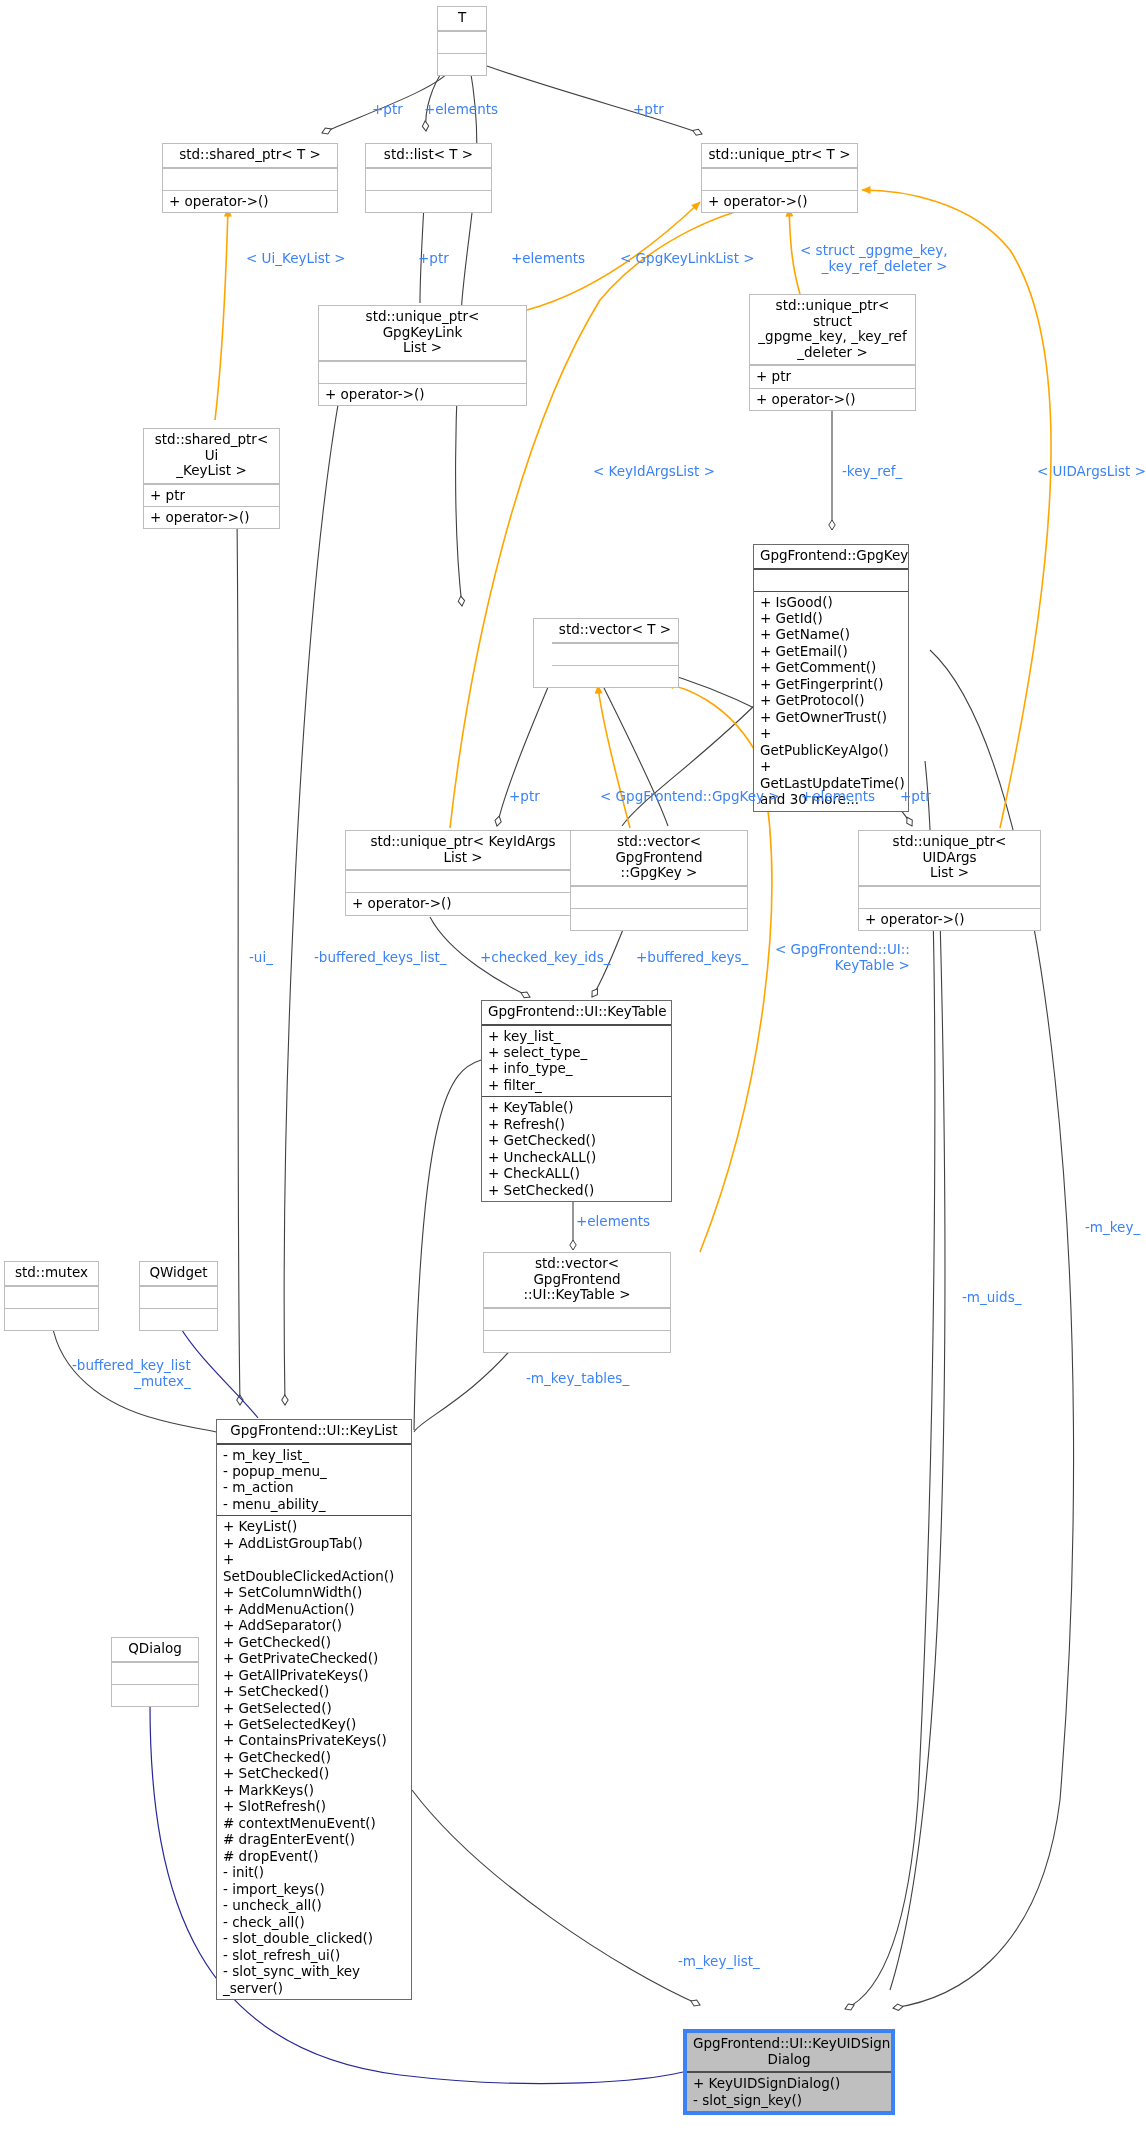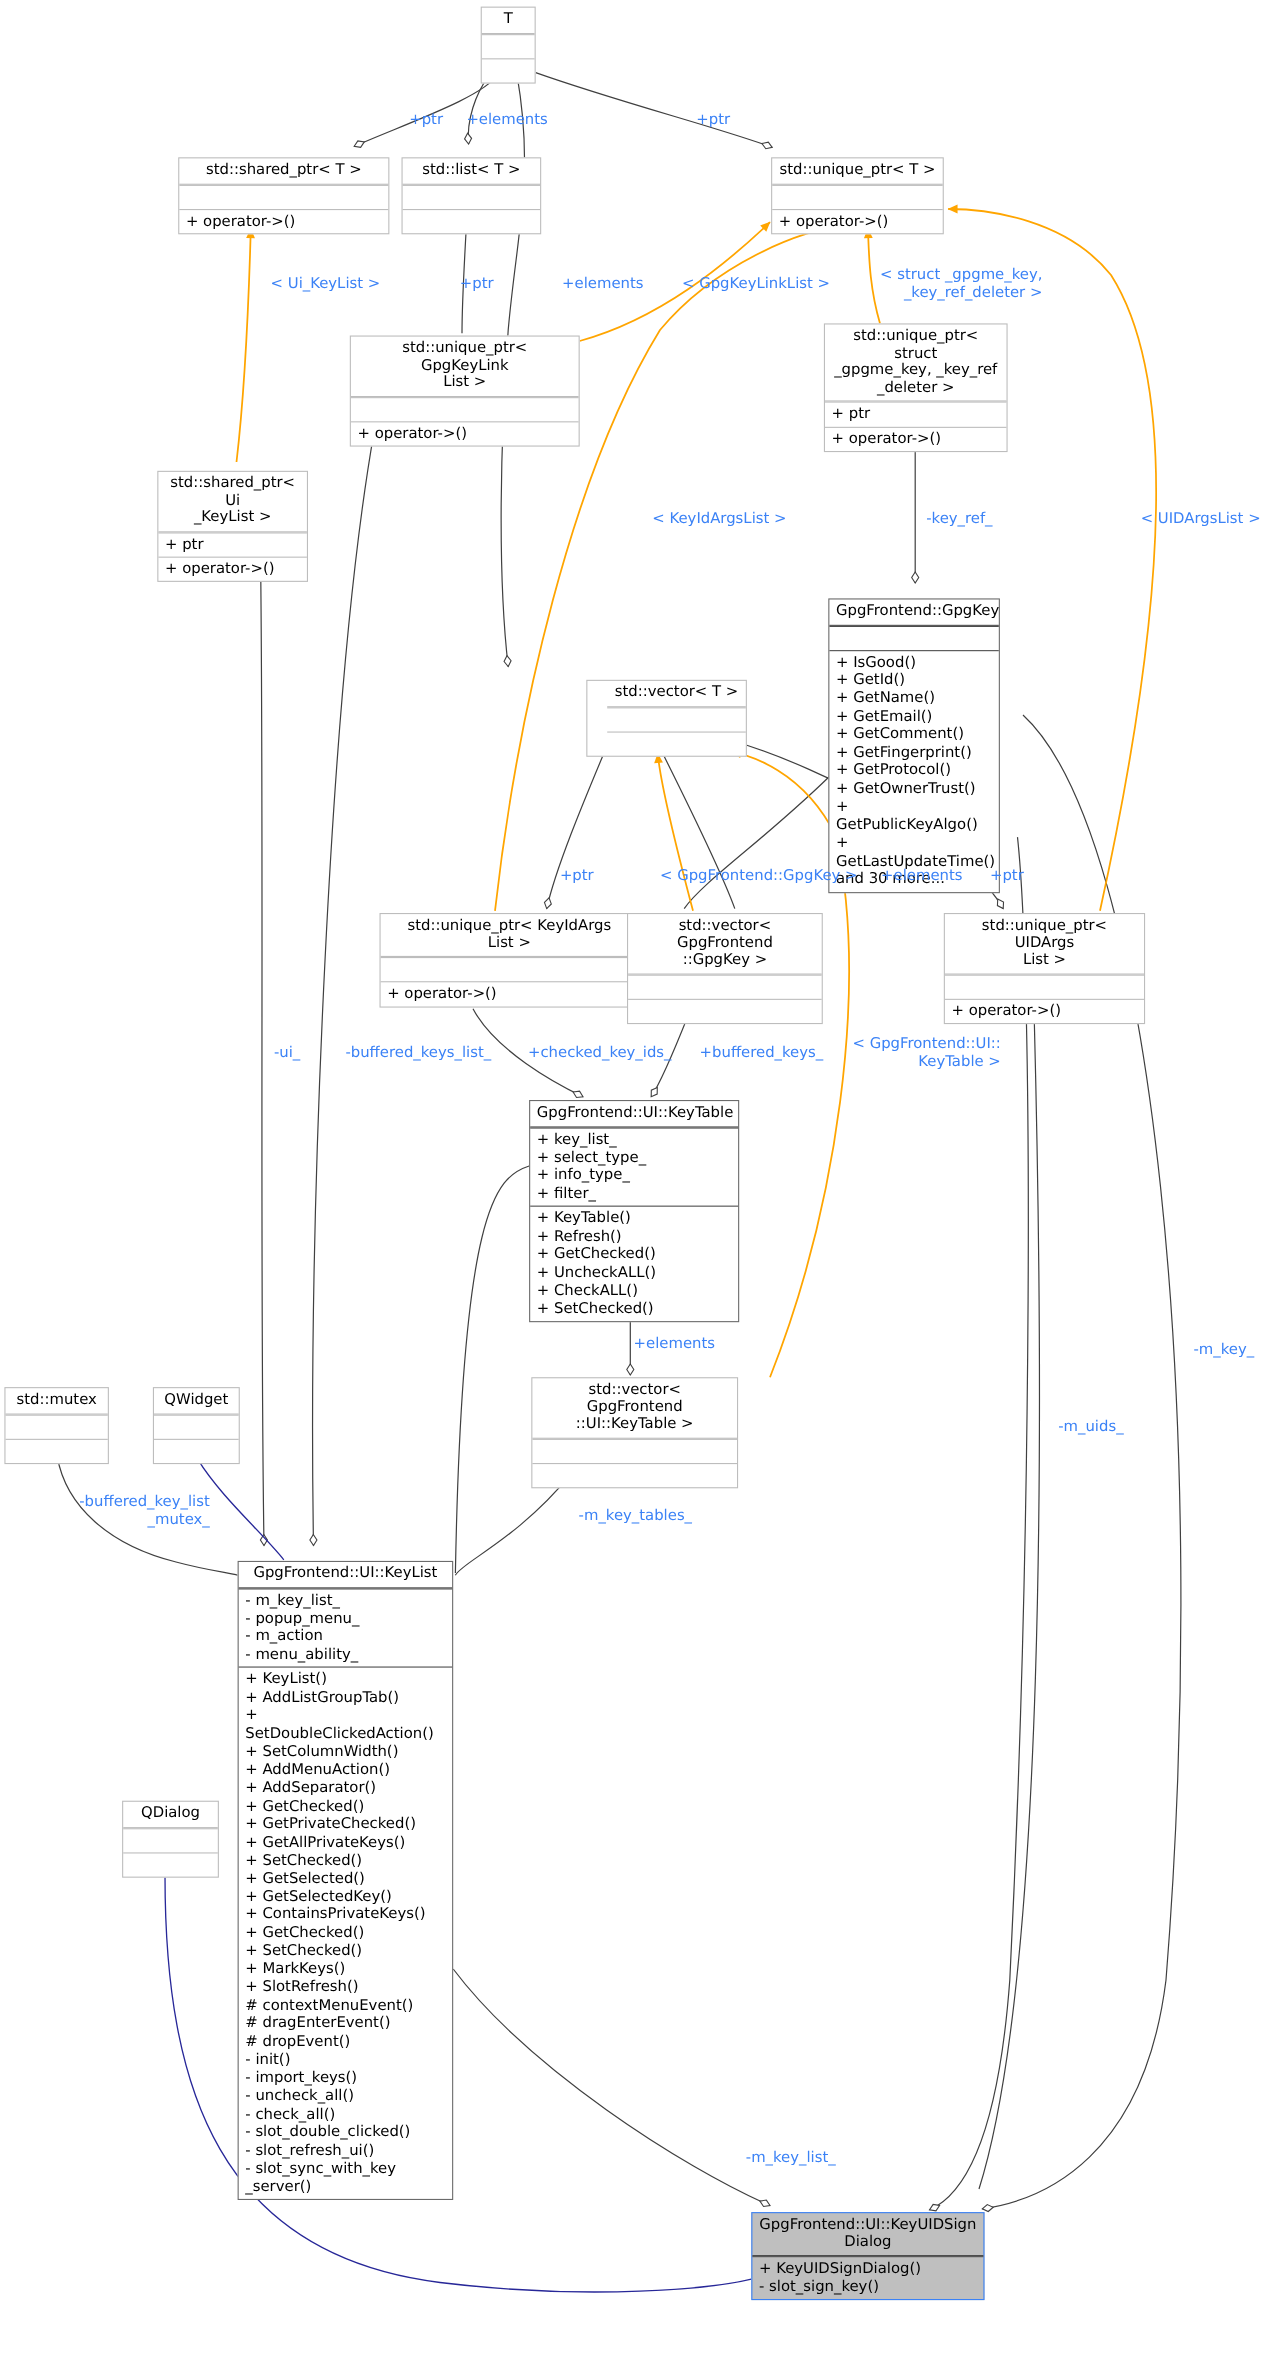--- a/index.html
+++ b/index.html
@@ -30,21 +30,22 @@
     background: #ffffff;
     font-size: 13.5px;
     color: #000000;
     z-index: 5;
   }
   .node.dark {
     border: 1px solid #6b6b6b;
   }
   .node.filled {
     background: #bfbfbf;
-    border: 1px solid #3b82f6;
+    border: 4px solid #3b82f6;
+    margin-top: 18px;
   }
   .node .title {
     text-align: center;
     padding: 3px 6px 4px 6px;
     line-height: 1.15;
     white-space: pre-line;
   }
   .node.dark .title,
   .node.filled .title {
     border-bottom: 1px solid #4d4d4d;
@@ -169,21 +170,21 @@
       <path d="M700,1252 C760,1100 790,900 760,760 C730,700 680,686 665,684" marker-end="url(#arrowOrange)"></path>
     </g>
   </svg>
 
   <div class="node plain" style="left:437px;top:6px;width:50px;">
     <div class="title bordered">T</div>
     <div class="compartment empty sep"></div>
     <div class="compartment empty sep"></div>
   </div>
 
-  <div class="node plain" style="left:162px;top:143px;width:192px;">
+  <div class="node plain" style="left:162px;top:143px;width:176px;">
     <div class="title bordered">std::shared_ptr&lt; T &gt;</div>
     <div class="compartment empty sep"></div>
     <div class="compartment sep">+ operator-&gt;()</div>
   </div>
 
   <div class="node plain" style="left:365px;top:143px;width:127px;">
     <div class="title bordered">std::list&lt; T &gt;</div>
     <div class="compartment empty sep"></div>
     <div class="compartment empty sep"></div>
   </div>

